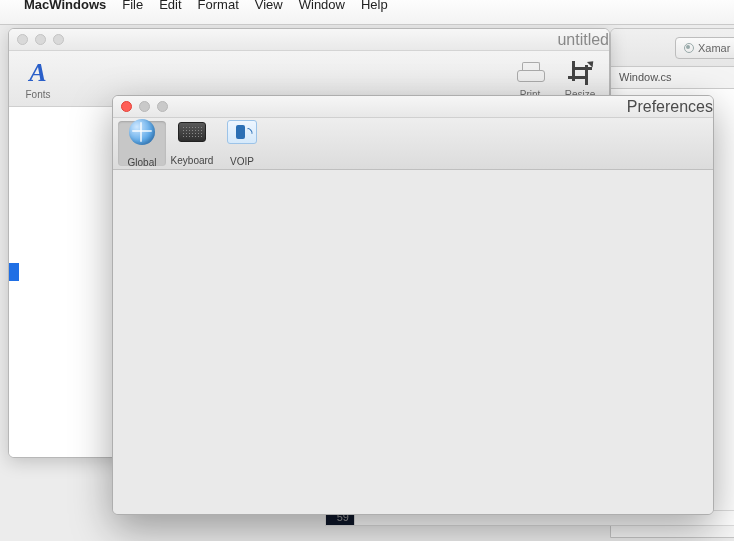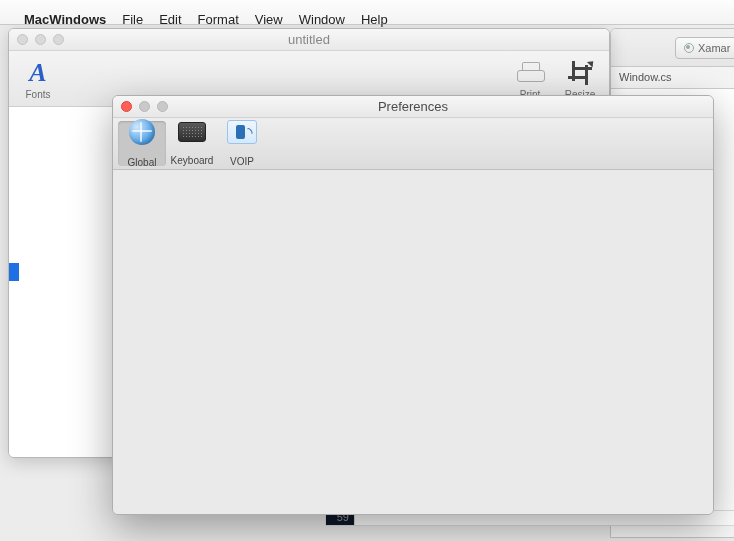--- a/index.html
+++ b/index.html
@@ -1,19 +1,19 @@
 <!DOCTYPE html>
 <html><head>
 <meta charset="utf-8">
 <style>
   * { box-sizing: border-box; margin: 0; padding: 0; font-family: -apple-system, "Helvetica Neue", Arial, sans-serif; }
   body { width: 734px; height: 541px; background: #ececec; overflow: hidden; position: relative; font-size: 13px; color: #333; }
 
   
-  .menubar { position: absolute; top:0; left:0; right:0; height:22px; background: linear-gradient(#fdfdfd,#f3f3f3); border-bottom:1px solid #c9c9c9; display:flex; align-items:flex-start; padding:12px 10px; font-size:13px; z-index:5; }
+  .menubar { position: absolute; top:0; left:0; right:0; height:22px; background: linear-gradient(#fdfdfd,#f3f3f3); border-bottom:1px solid #c9c9c9; display:flex; align-items:flex-end; padding:12px 10px; font-size:13px; z-index:5; }
   .apple { font-size:15px; margin-right:14px; color:#222; }
   .menu-item { margin-right:16px; color:#222; }
   .menu-item.bold { font-weight:600; }
 
   
   .desktop-bg { position:absolute; top:22px; left:0; right:0; bottom:0; background:#ececec; }
 
   
   .ide { position:absolute; top:28px; left:610px; width:140px; height:510px; background:#f7f7f7; border:1px solid #c6c6c6; border-radius:6px 0 0 0; overflow:hidden; }
   .ide-top { height:38px; background:linear-gradient(#f0f0f0,#e6e6e6); border-bottom:1px solid #c9c9c9; display:flex; align-items:center; padding-left:64px; }
@@ -26,21 +26,21 @@
   .ide-code div { white-space:pre; }
   .c-gray { color:#999; font-style:italic; }
   .c-blue { color:#1a7dd4; }
 
   
   .win-back { position:absolute; top:28px; left:8px; width:602px; height:430px; background:#fff; border:1px solid #b7b7b7; border-radius:6px; box-shadow:0 4px 18px rgba(0,0,0,.18); overflow:hidden; z-index:2; }
   .titlebar { height:22px; background:linear-gradient(#f7f7f7,#e9e9e9); border-bottom:1px solid #d4d4d4; position:relative; display:flex; align-items:center; }
   .traffic { position:absolute; left:8px; top:5px; display:flex; gap:7px; }
   .dot { width:11px; height:11px; border-radius:50%; }
   .inactive .dot { background:#d9d9d9; border:1px solid #c3c3c3; }
-  .title-text { flex:1; text-align:center; font-size:13px; color:#888; }
+  .title-text { flex:1; text-align:right; font-size:16px; color:#888; }
   .toolbar { height:56px; background:linear-gradient(#f4f4f4,#e7e7e7); border-bottom:1px solid #cfcfcf; display:flex; align-items:center; padding:0 10px; gap:12px; }
   .tb-item { display:flex; flex-direction:column; align-items:center; font-size:10px; color:#6b6b6b; gap:1px; width:38px;}
   .tb-item.right { margin-left:auto; }
   .tb-item .ic { width:30px; height:30px; display:flex; align-items:center; justify-content:center; }
   .icon-label { font-size:10px; color:#6b6b6b; }
   .editor-body { display:flex; height:calc(100% - 78px); }
   .sidebar-strip { width:10px; background:#fff; border-right:0; position:relative; }
   .sel-marker { position:absolute; top:156px; left:0; width:10px; height:18px; background:#1f6fe5; }
   .editor-area { flex:1; background:#fff; }
 

